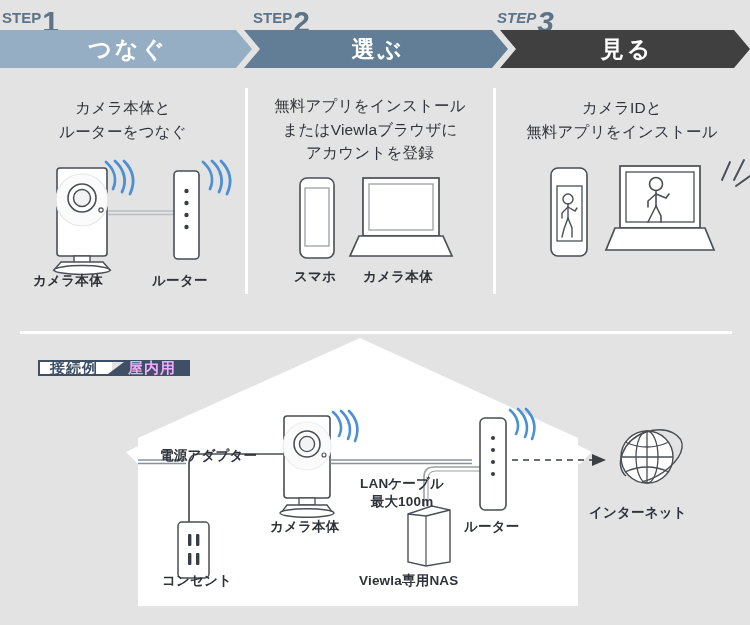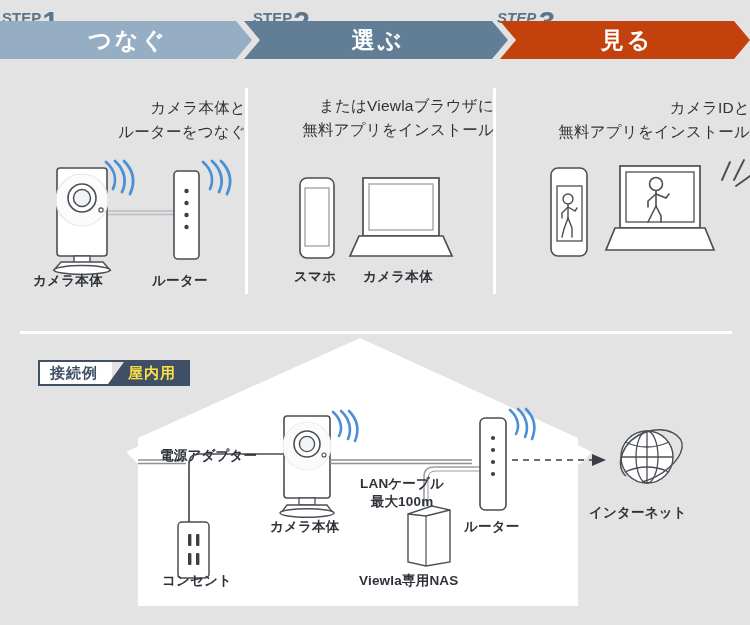--- a/index.html
+++ b/index.html
@@ -20,77 +20,77 @@
     font-weight:bold;color:#5d7388;
     white-space:nowrap;
   }
   .step-label .sw{font-size:15px;letter-spacing:0px;vertical-align:8px;}
   .step-label .num{font-size:30px;vertical-align:-1px;margin-left:1px;}
   .s1lab{left:2px;}
   .s2lab{left:253px;}
   .s3lab{left:497px;font-style:italic;}
 
   .chev{
-    position:absolute;top:21px;height:38px;
+    position:absolute;top:30px;height:38px;
     display:flex;align-items:center;justify-content:center;
   }
   .chev span{
     color:#ffffff;font-size:23px;font-weight:bold;
     letter-spacing:3px;padding-left:4px;
   }
   .chev.c1{left:0px;width:252px;background:#95aec4;
     clip-path:polygon(0 0,236px 0,252px 50%,236px 100%,0 100%);}
   .chev.c2{left:244px;width:264px;background:#617e96;
     clip-path:polygon(0 0,248px 0,264px 50%,248px 100%,0 100%,16px 50%);}
-  .chev.c3{left:500px;width:250px;background:#c2410c;
+  .chev.c3{left:500px;width:250px;background:#404040;
     clip-path:polygon(0 0,234px 0,250px 50%,234px 100%,0 100%,16px 50%);}
 
   
   .panel{position:absolute;top:84px;height:210px;}
   .p1{left:0px;width:246px;}
   .p2{left:246px;width:248px;}
   .p3{left:494px;width:256px;}
   .vdiv{position:absolute;top:88px;width:3px;height:206px;background:#ffffff;}
   .vdiv.d1{left:245px;}
   .vdiv.d2{left:493px;}
   .hdiv{position:absolute;left:20px;top:331px;width:712px;height:3px;background:#ffffff;}
 
   .ptitle{
     position:absolute;left:0;top:12px;width:100%;
-    text-align:right;font-size:15.5px;line-height:1.52;
+    text-align:center;font-size:15.5px;line-height:1.52;
     color:#2f3339;letter-spacing:0.2px;
   }
 
   .caption{
     position:absolute;font-size:13.5px;font-weight:bold;color:#2f3339;
     white-space:nowrap;letter-spacing:0.3px;
   }
 
   
   .art{position:absolute;}
   svg{display:block;overflow:visible;}
 
   
   .bottom{position:absolute;left:0;top:334px;width:750px;height:287px;}
   .badge{
-    position:absolute;left:38px;top:360px;height:26px;
+    position:absolute;left:38px;top:360px;height:16px;
     display:flex;border:2px solid #3f4f65;box-sizing:border-box;
     z-index:6;
   }
   .badge .bleft{
     background:#ffffff;color:#3f4f65;font-size:15px;font-weight:bold;
     display:flex;align-items:center;padding:0 14px 0 10px;letter-spacing:1px;
   }
   .badge .bskew{
     width:16px;background:#3f4f65;
     clip-path:polygon(100% 0,100% 100%,0 100%);
     margin-left:-4px;
   }
   .badge .bright{
-    background:#3f4f65;color:#fde047;font-size:15px;font-weight:bold;
+    background:#3f4f65;color:#f0abfc;font-size:15px;font-weight:bold;
     display:flex;align-items:center;padding:0 12px 0 4px;letter-spacing:1px;
   }
   .blabel{
     position:absolute;font-size:13.5px;font-weight:bold;color:#2f3339;
     white-space:nowrap;letter-spacing:0.2px;
   }
   .blabel.c{text-align:center;}
 </style>
 </head>
 <body>
@@ -179,22 +179,23 @@
         </g>
       </svg>
     </div>
 
     <div class="caption" style="left:33px;top:188px;">カメラ本体</div>
     <div class="caption" style="left:152px;top:188px;">ルーター</div>
   </div>
 
   <div class="panel p2">
     <div class="ptitle" style="top:10px;">
+      <div>無料アプリをインストール</div>
       <div>またはViewlaブラウザに</div>
-      <div>無料アプリをインストール</div>
+      <div>アカウントを登録</div>
     </div>
 
     <div class="art" style="left:52px;top:92px;">
       <svg width="40" height="84" viewBox="0 0 40 84">
         <rect x="2" y="2" width="34" height="80" rx="7" fill="#fff" stroke="#4a4f55" stroke-width="1.6"></rect>
         <rect x="7" y="12" width="24" height="58" fill="#fff" stroke="#9aa0a6" stroke-width="1.3"></rect>
       </svg>
     </div>
 
     <div class="art" style="left:102px;top:92px;">

